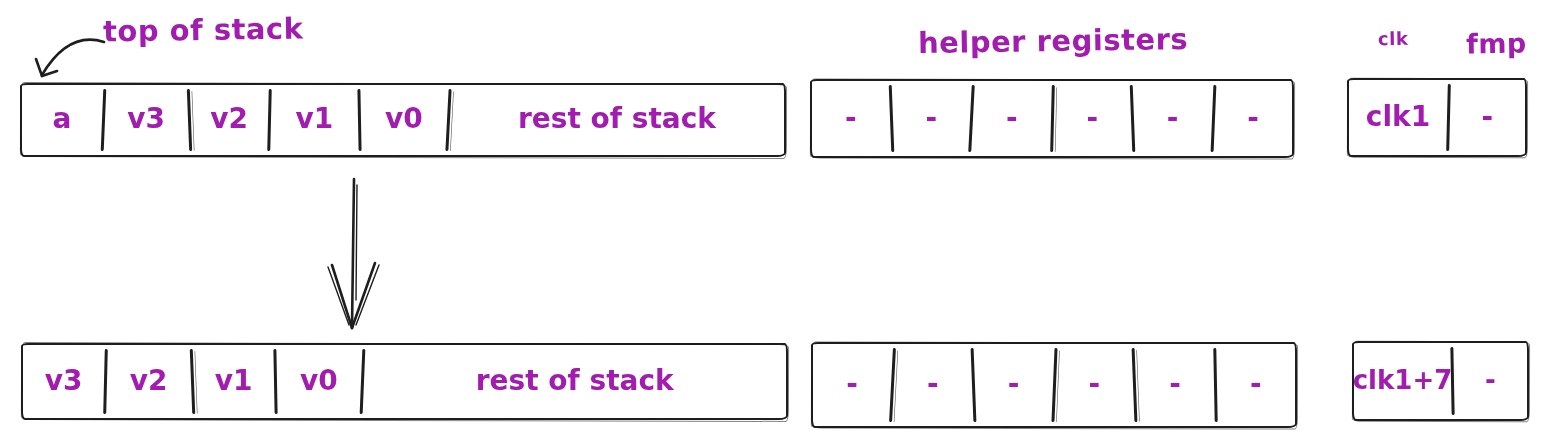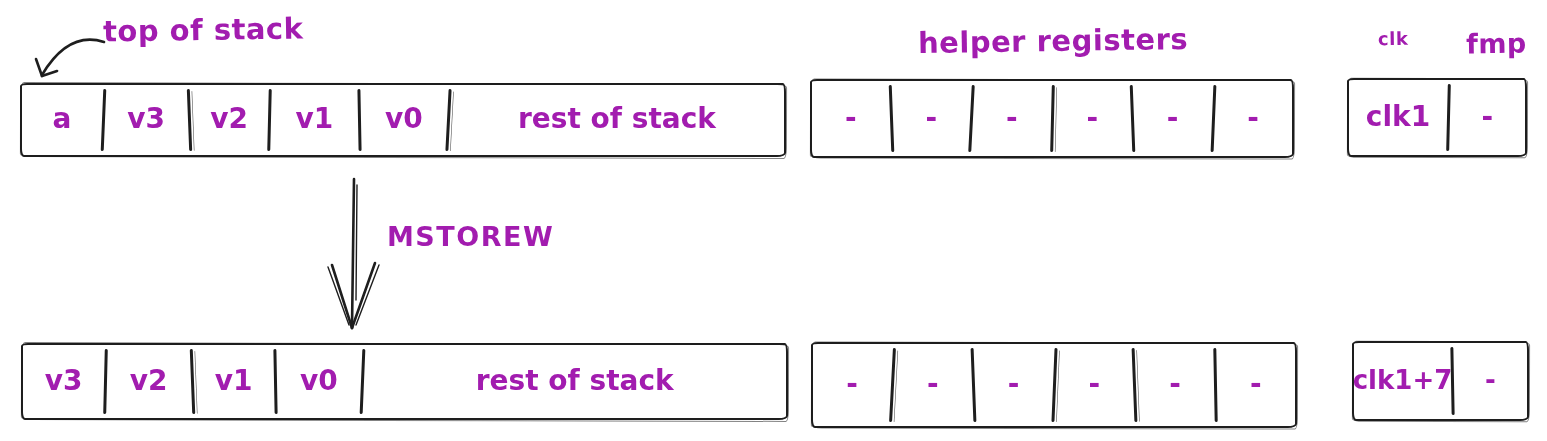--- a/index.html
+++ b/index.html
@@ -126,21 +126,20 @@
 
   <svg class="arrow-svg" style="left:315px; top:175px;" width="85" height="162" viewBox="0 0 85 162">
     <path class="ink" stroke-width="2.6" d="M 39 4 L 37 153"></path>
     <path class="ink" stroke-width="1.4" d="M 42 10 L 41 125"></path>
     <path class="ink" stroke-width="2.6" d="M 17 90 L 37 153"></path>
     <path class="ink" stroke-width="2.6" d="M 60 88 L 37 153"></path>
     <path class="ink" stroke-width="1.4" d="M 13 92 L 34 150"></path>
     <path class="ink" stroke-width="1.4" d="M 64 90 L 41 150"></path>
   </svg>
 
-  <div class="label" style="left:387px; top:221px; font-size:27px; letter-spacing:1.5px;">MSTOREW</div>
 
   <div class="sketch-box" style="left:21px; top:343px; width:767px; height:77px;">
     <div class="cell" style="width:81px">v3</div>
     <div class="divider t3"></div>
     <div class="cell" style="width:84px">v2</div>
     <div class="divider t2 dbl"></div>
     <div class="cell" style="width:81px">v1</div>
     <div class="divider t4"></div>
     <div class="cell" style="width:84px">v0</div>
     <div class="divider t1"></div>

